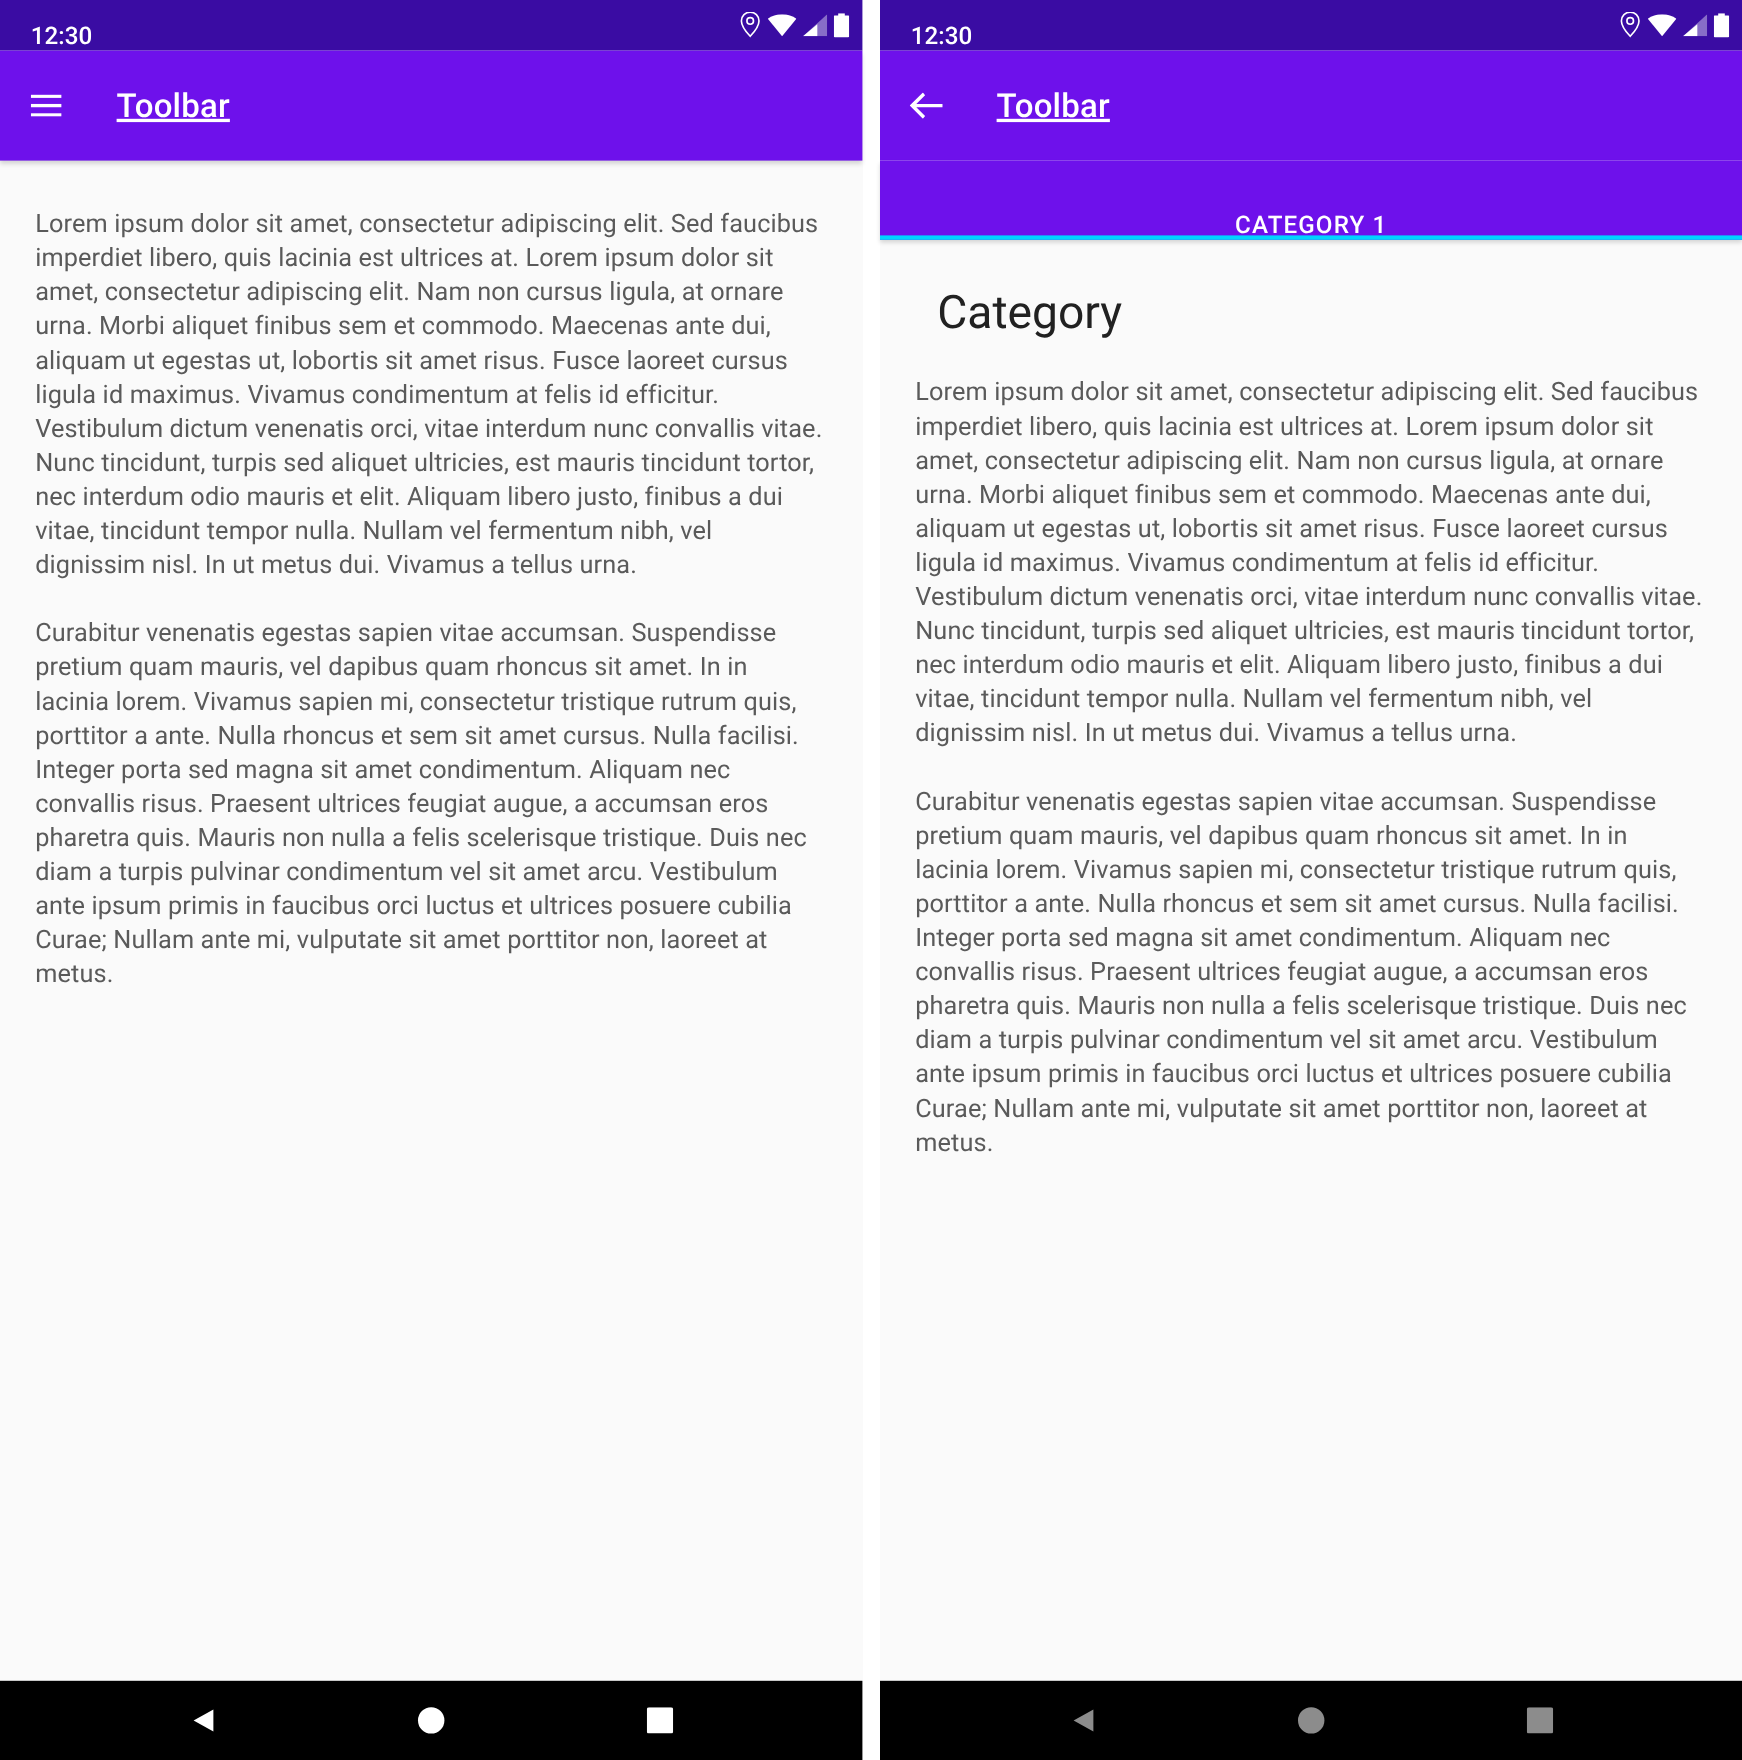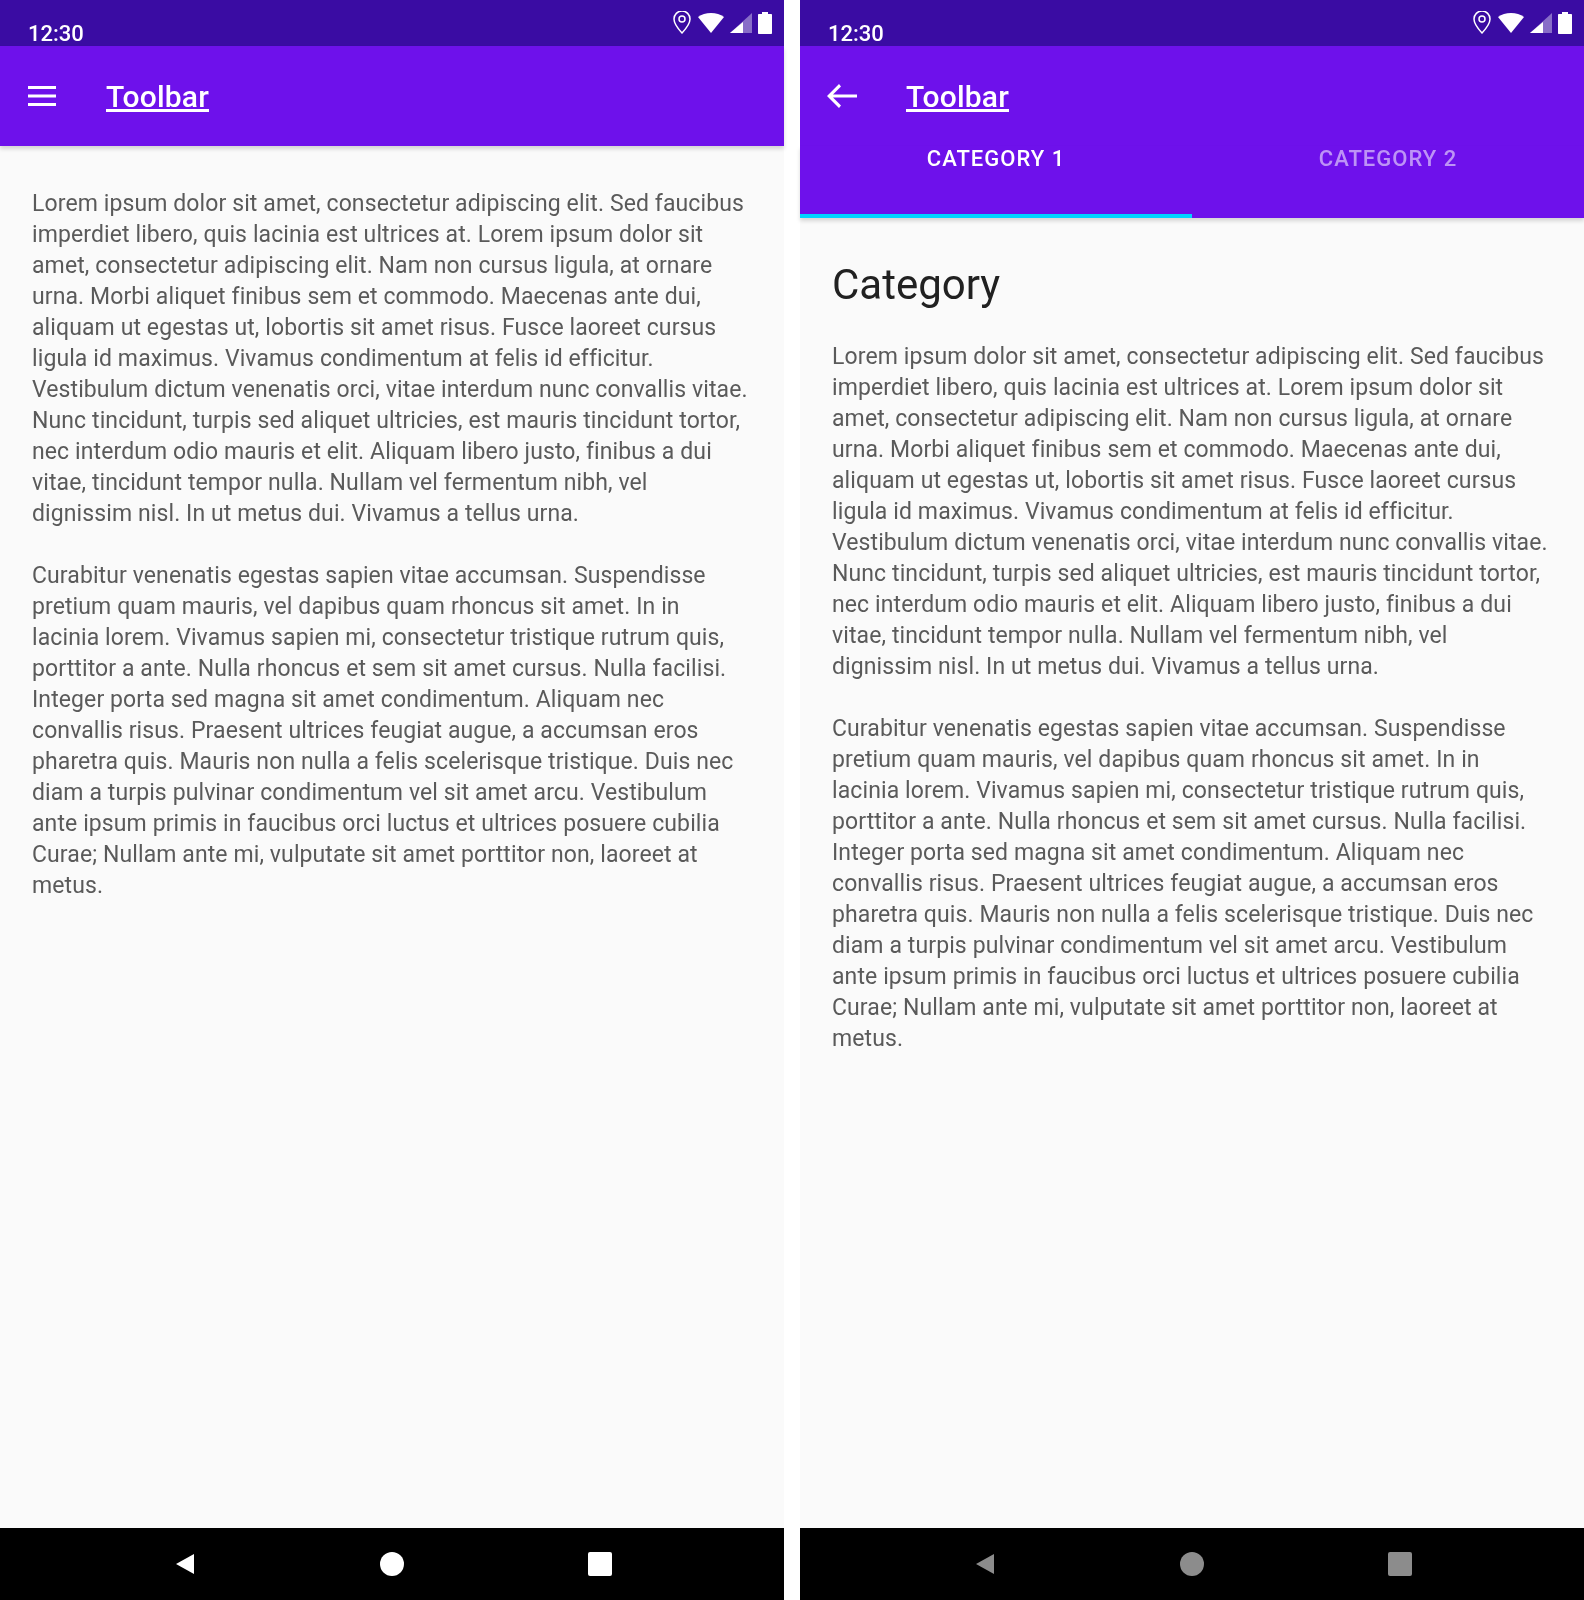--- a/index.html
+++ b/index.html
@@ -91,21 +91,21 @@
       display: flex;
       align-items: stretch;
       box-shadow: 0 3px 4px rgba(0,0,0,0.15);
       position: relative;
       z-index: 2;
     }
     
     .tab {
       flex: 1;
       display: flex;
-      align-items: flex-start;
+      align-items: flex-end;
       justify-content: center;
       font-size: 22px;
       font-weight: 500;
       letter-spacing: 1px;
       color: rgba(255,255,255,0.55);
       position: relative;
       cursor: pointer;
     }
     
     .tab.active {
@@ -127,20 +127,21 @@
       padding: 42px 32px;
       background: #fafafa;
       overflow: hidden;
     }
     
     .content-heading {
       font-size: 42px;
       font-weight: 400;
       color: #212121;
       margin-bottom: 32px;
+      margin-left: 20px;
     }
     
     .content-paragraph {
       font-size: 23px;
       line-height: 1.35;
       color: #5a5a5a;
       margin-bottom: 30px;
       letter-spacing: 0.1px;
     }
     
@@ -267,23 +268,20 @@
         <path d="M30 10.5H6l8-8L12 0 0 12l12 12 2-2.5-8-8h24z"></path>
       </svg>
     </div>
     <span class="app-bar-title">Toolbar</span>
   </div>
 
   <div class="tab-bar">
     <div class="tab active">
       <span>CATEGORY 1</span>
     </div>
-    <div class="tab">
-      <span>CATEGORY 2</span>
-    </div>
   </div>
 
   <div class="content">
     <h1 class="content-heading">Category</h1>
     <p class="content-paragraph">Lorem ipsum dolor sit amet, consectetur adipiscing elit. Sed faucibus imperdiet libero, quis lacinia est ultrices at. Lorem ipsum dolor sit amet, consectetur adipiscing elit. Nam non cursus ligula, at ornare urna. Morbi aliquet finibus sem et commodo. Maecenas ante dui, aliquam ut egestas ut, lobortis sit amet risus. Fusce laoreet cursus ligula id maximus. Vivamus condimentum at felis id efficitur. Vestibulum dictum venenatis orci, vitae interdum nunc convallis vitae. Nunc tincidunt, turpis sed aliquet ultricies, est mauris tincidunt tortor, nec interdum odio mauris et elit. Aliquam libero justo, finibus a dui vitae, tincidunt tempor nulla. Nullam vel fermentum nibh, vel dignissim nisl. In ut metus dui. Vivamus a tellus urna.</p>
     <p class="content-paragraph">Curabitur venenatis egestas sapien vitae accumsan. Suspendisse pretium quam mauris, vel dapibus quam rhoncus sit amet. In in lacinia lorem. Vivamus sapien mi, consectetur tristique rutrum quis, porttitor a ante. Nulla rhoncus et sem sit amet cursus. Nulla facilisi. Integer porta sed magna sit amet condimentum. Aliquam nec convallis risus. Praesent ultrices feugiat augue, a accumsan eros pharetra quis. Mauris non nulla a felis scelerisque tristique. Duis nec diam a turpis pulvinar condimentum vel sit amet arcu. Vestibulum ante ipsum primis in faucibus orci luctus et ultrices posuere cubilia Curae; Nullam ante mi, vulputate sit amet porttitor non, laoreet at metus.</p>
   </div>
 
   <div class="nav-bar">
     <div class="nav-btn">

